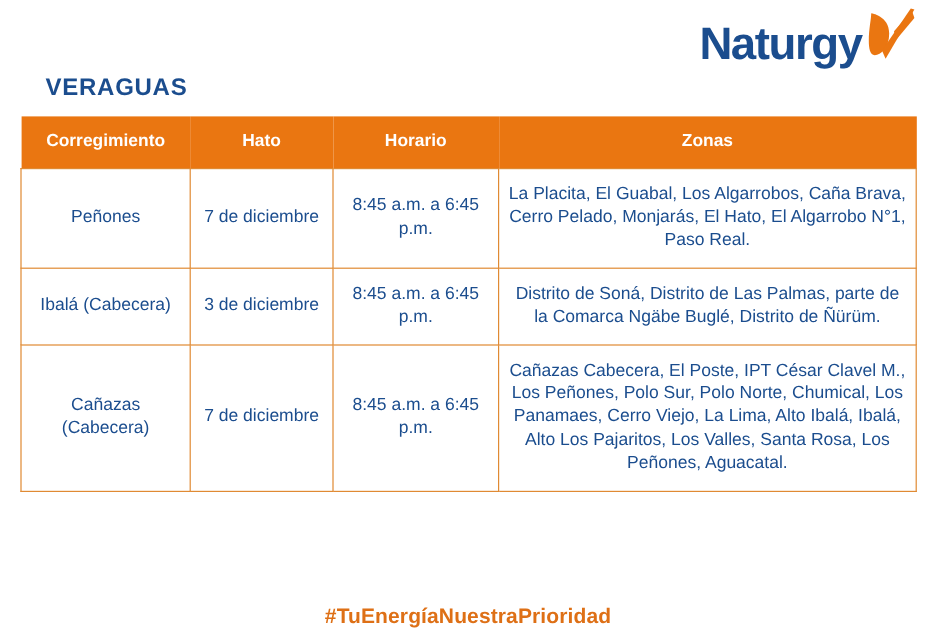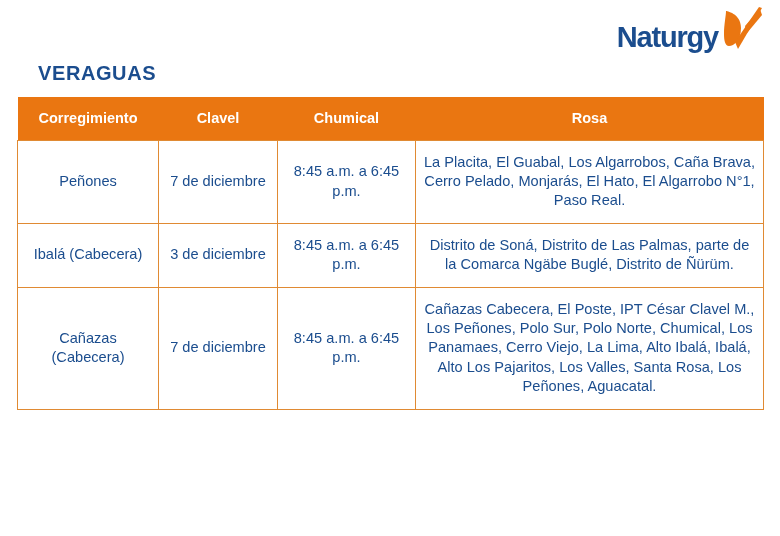--- a/index.html
+++ b/index.html
@@ -23,21 +23,21 @@
   .brand {
     position: absolute;
     top: 18px;
     right: 16px;
     display: flex;
     align-items: center;
     gap: 6px;
   }
   .brand-wordmark {
     font-family: "Liberation Sans", sans-serif;
-    font-size: 29px;
+    font-size: 38px;
     font-weight: bold;
     color: #1B4D8E;
     letter-spacing: -1.2px;
     line-height: 1;
   }
   .brand-mark {
     display: block;
     width: 42px;
     height: 50px;
     margin-left: -2px;
@@ -123,23 +123,23 @@
   <table class="schedule-table">
     <colgroup>
       <col class="col-corregimiento">
       <col class="col-fecha">
       <col class="col-horario">
       <col class="col-zonas">
     </colgroup>
     <thead>
       <tr>
         <th>Corregimiento</th>
-        <th>Clavel</th>
-        <th>Chumical</th>
-        <th>Rosa</th>
+        <th>Hato</th>
+        <th>Horario</th>
+        <th>Zonas</th>
       </tr>
     </thead>
     <tbody>
       <tr>
         <td>Peñones</td>
         <td>7 de diciembre</td>
         <td>8:45 a.m. a 6:45 p.m.</td>
         <td class="cell-zonas">La Placita, El Guabal, Los Algarrobos, Caña Brava, Cerro Pelado, Monjarás, El Hato, El Algarrobo N°1, Paso Real.</td>
       </tr>
       <tr>
@@ -150,14 +150,15 @@
       </tr>
       <tr>
         <td>Cañazas (Cabecera)</td>
         <td>7 de diciembre</td>
         <td>8:45 a.m. a 6:45 p.m.</td>
         <td class="cell-zonas">Cañazas Cabecera, El Poste, IPT César Clavel M., Los Peñones, Polo Sur, Polo Norte, Chumical, Los Panamaes, Cerro Viejo, La Lima, Alto Ibalá, Ibalá, Alto Los Pajaritos, Los Valles, Santa Rosa, Los Peñones, Aguacatal.</td>
       </tr>
     </tbody>
   </table>
 
+  <div class="footer-hashtag">#TuEnergíaNuestraPrioridad</div>
 
 </div>
 
 </body></html>

